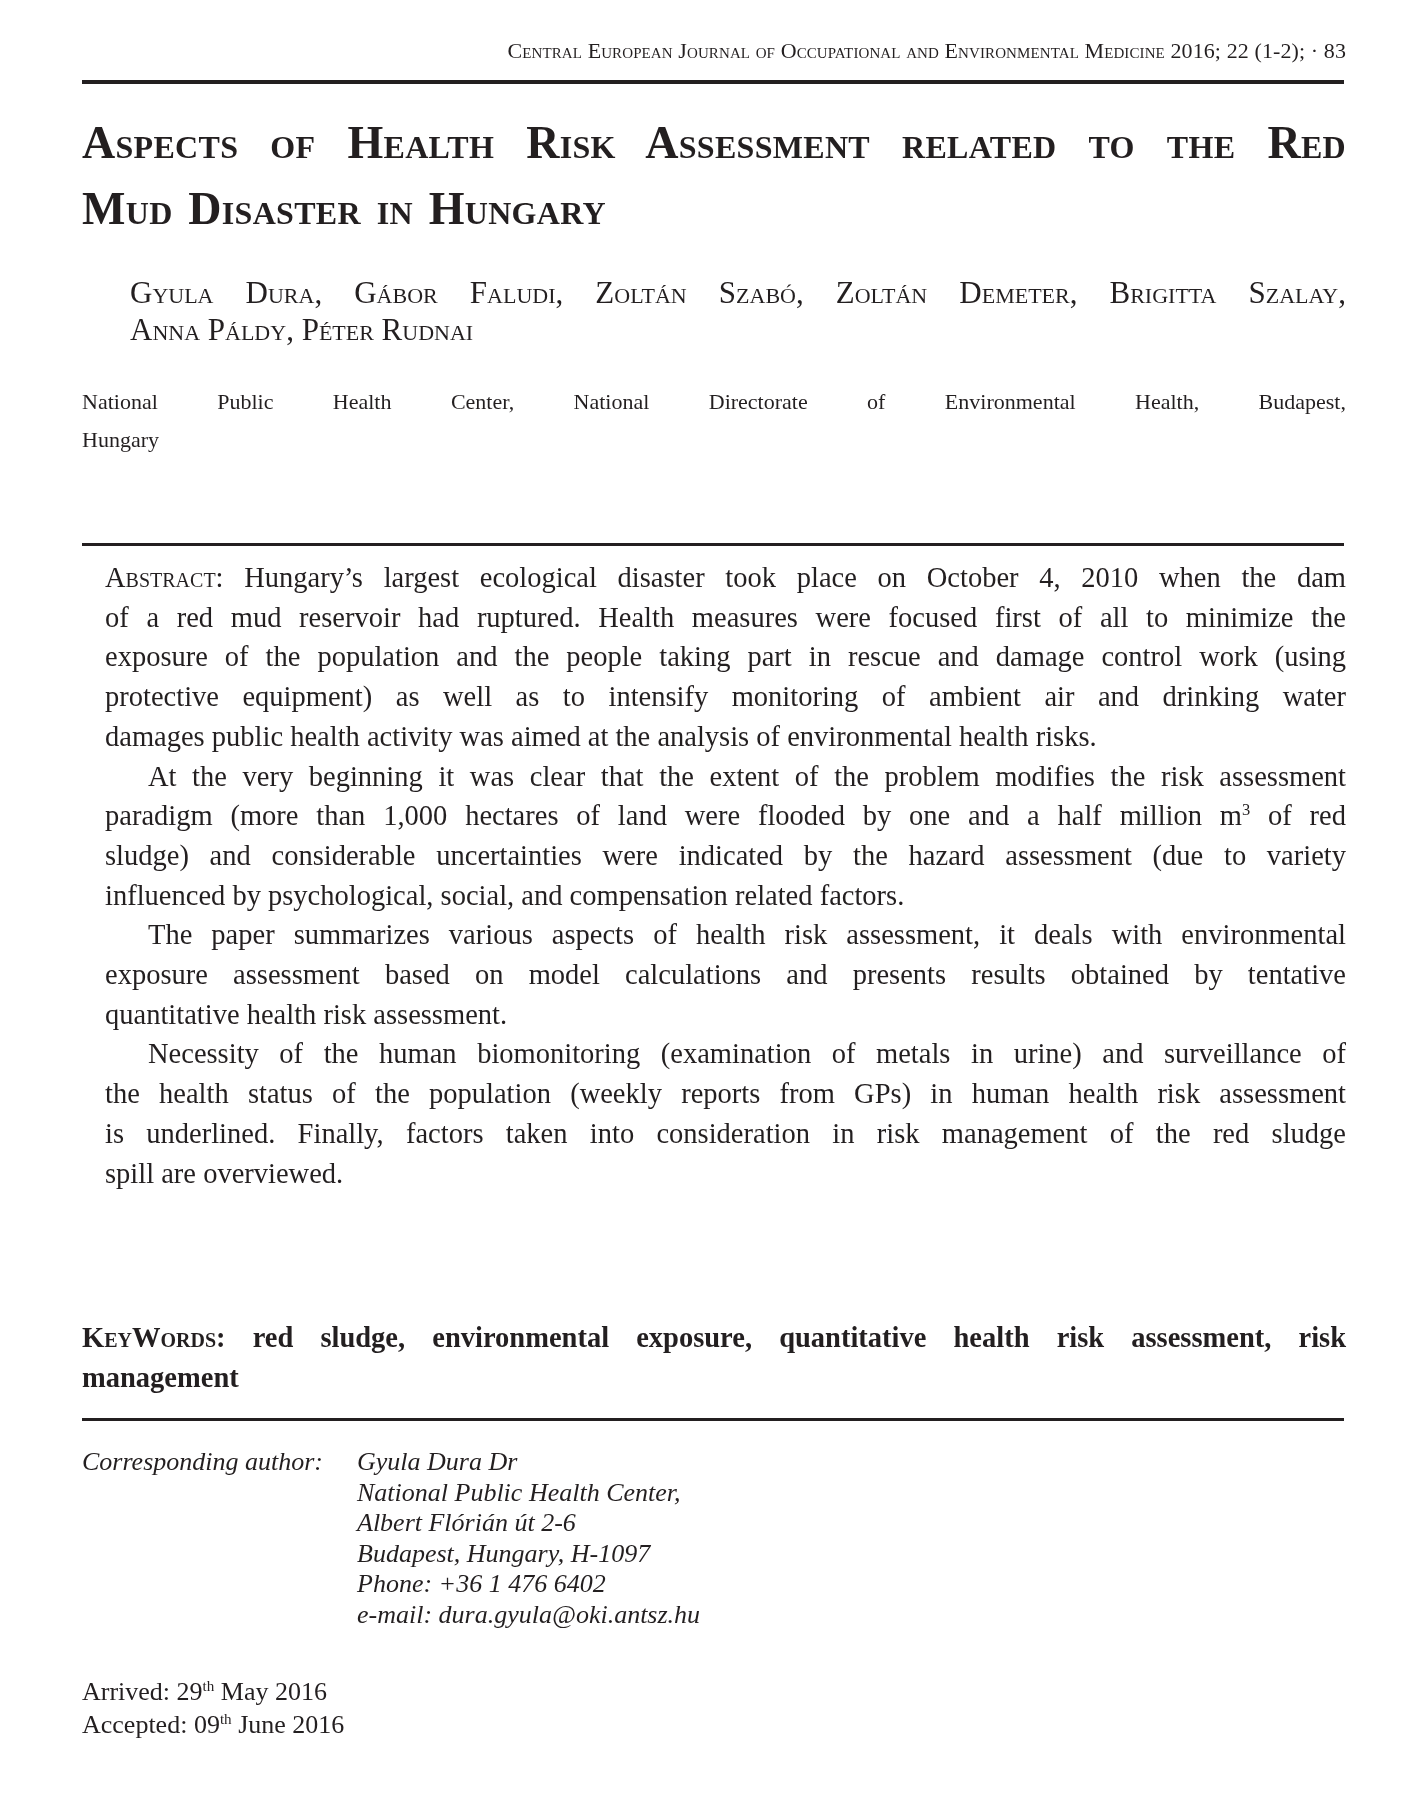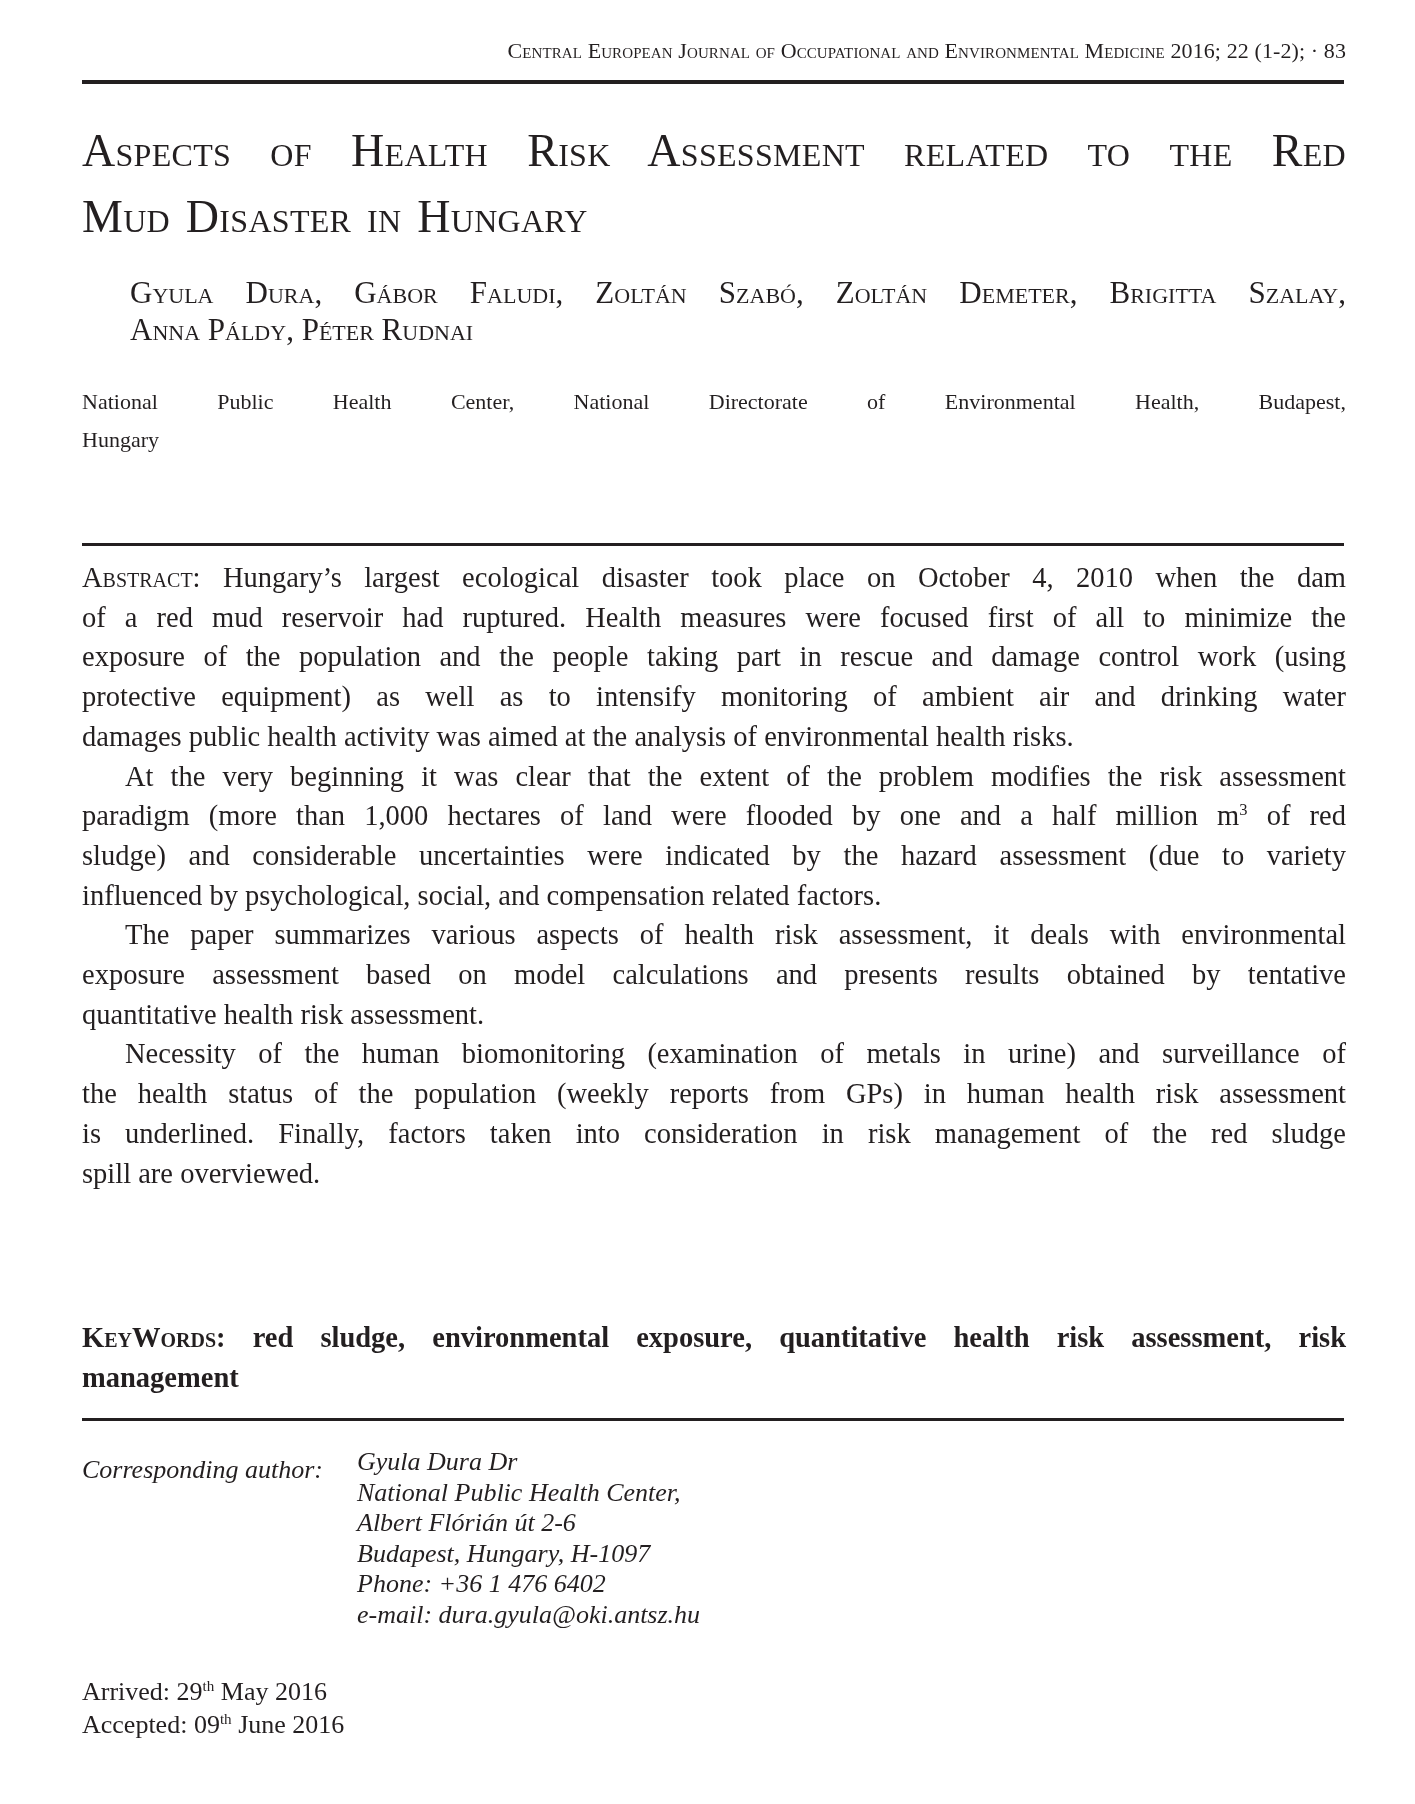--- a/index.html
+++ b/index.html
@@ -37,23 +37,23 @@
       width: 1262px;
       height: 3px;
       background: #231f20;
     }
     .rule-top { top: 80px; height: 4px; }
     .rule-mid { top: 543px; }
     .rule-bottom { top: 1418px; }
 
     
     .title {
-      top: 118px;
+      top: 110px;
       font-size: 46px;
-      font-weight: normal;
+      font-weight: bold;
       font-variant: small-caps;
       line-height: 66px;
       text-align: justify;
       text-align-last: left;
       word-spacing: 4px;
       letter-spacing: 0.3px;
     }
     .title .line { display: block; text-align: justify; text-align-last: justify; }
     .title .line.last { text-align-last: left; }
 
@@ -76,21 +76,21 @@
     .affiliation .line { display: block; text-align: justify; text-align-last: justify; }
     .affiliation .line.last { text-align-last: left; }
 
     
     .abstract {
       top: 558px;
       font-size: 28.5px;
       line-height: 39.7px;
     }
     .abstract .para { margin: 0; }
-    .abstract .line { display: block; text-align: justify; text-align-last: justify; white-space: nowrap; }
+    .abstract .line { display: block; text-align: justify; text-align-last: justify; white-space: nowrap; margin-left: 23px; }
     .abstract .line.last { text-align-last: left; }
     .abstract .indent { padding-left: 43px; }
     .sc-label { font-variant: small-caps; }
     sup { font-size: 0.58em; line-height: 0; vertical-align: 0.6em; }
 
     .keywords {
       top: 1318px;
       font-size: 28.5px;
       line-height: 39.7px;
     }
@@ -103,21 +103,21 @@
       top: 1447px;
       left: 82px;
       font-size: 26px;
       font-style: italic;
       line-height: 30.6px;
       color: #231f20;
     }
     .corr-label {
       position: absolute;
       left: 0;
-      top: 8px;
+      top: 0;
       white-space: nowrap;
       text-align: right;
     }
     .corr-lines {
       position: absolute;
       left: 275px;
       top: 0;
       white-space: nowrap;
     }
     .corr-lines span { display: block; }

